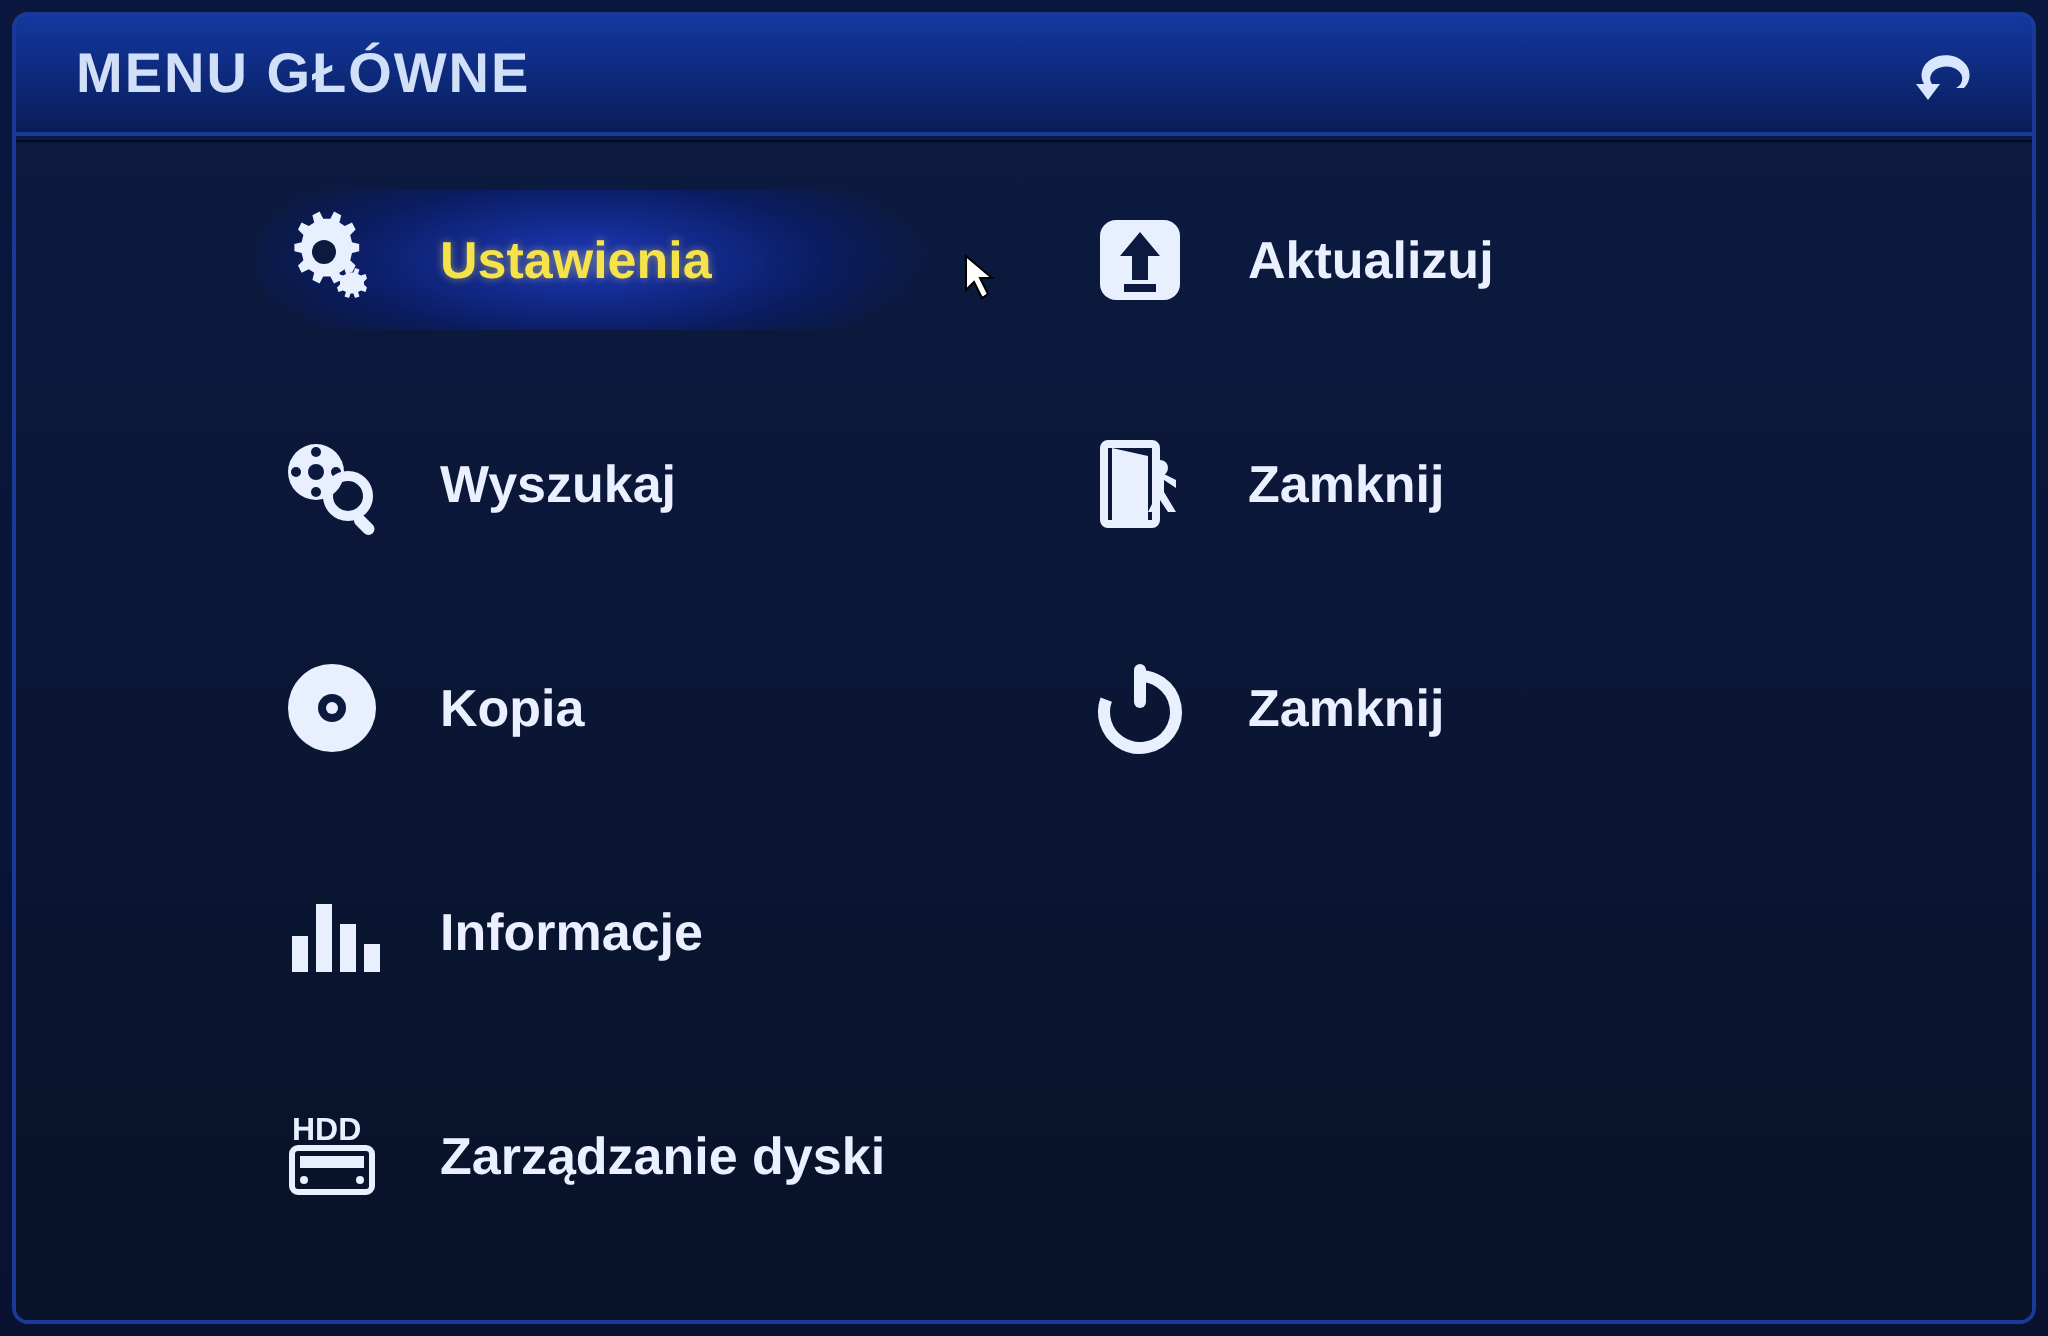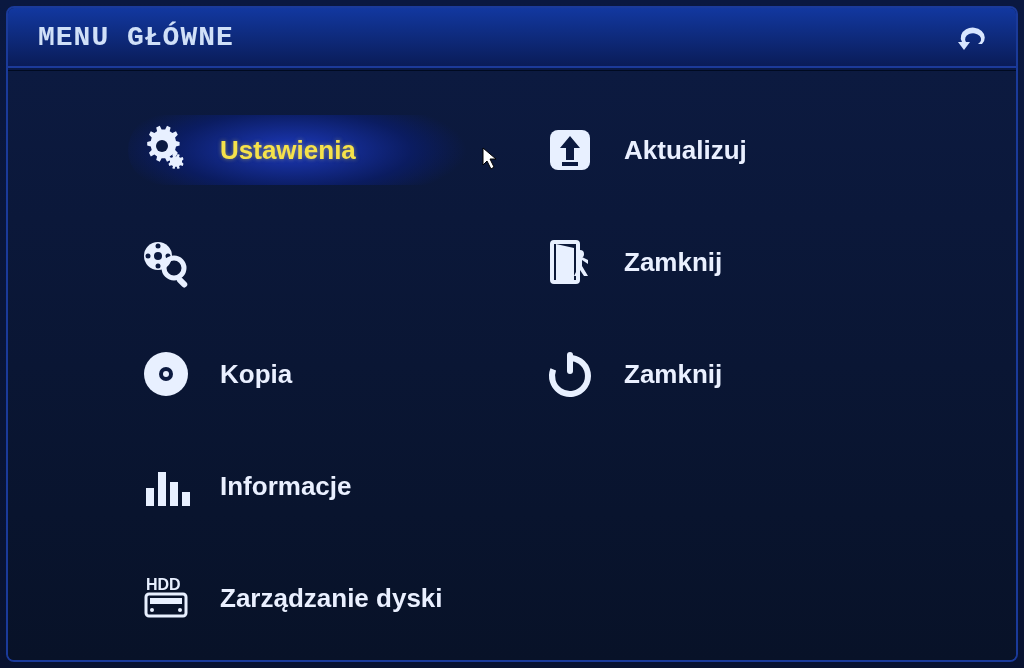--- a/index.html
+++ b/index.html
@@ -20,42 +20,41 @@
     .header {
       height: 60px;
       border-bottom: 2px solid #1c3a9a;
       display: flex;
       align-items: center;
       padding: 0 30px 0 30px;
       background: linear-gradient(180deg, #1238a0 0%, #0a1c58 100%);
       border-top-left-radius: 6px;
       border-top-right-radius: 6px;
       position: relative;
-      font-family: Liberation Mono, monospace;
     }
     .title {
       color: #d0e0f8;
       font-size: 28px;
       font-weight: bold;
       letter-spacing: 1px;
     }
     .back-btn {
       position: absolute;
       right: 24px;
       top: 12px;
       width: 40px; height: 36px;
       display: flex; align-items: center; justify-content: center;
       cursor: pointer;
     }
     .back-btn svg { width: 36px; height: 36px; }
     .body {
       position: absolute;
       top: 62px; left: 0; right: 0; bottom: 0;
       background: linear-gradient(180deg, #0c1a40 0%, #081228 100%);
-      padding: 44px 0 0 0;
+      padding: 24px 0 0 0;
       border-bottom-left-radius: 6px;
       border-bottom-right-radius: 6px;
       border-top: 1px solid #000a20;
     }
     .grid {
       display: grid;
       grid-template-columns: 1fr 1fr;
       padding: 0 120px;
       column-gap: 40px;
       row-gap: 42px;
@@ -145,20 +144,21 @@
               <circle cx="18" cy="20" r="4" fill="#0c1a40"></circle>
               <circle cx="18" cy="10" r="2.5" fill="#0c1a40"></circle>
               <circle cx="18" cy="30" r="2.5" fill="#0c1a40"></circle>
               <circle cx="8" cy="20" r="2.5" fill="#0c1a40"></circle>
               <circle cx="28" cy="20" r="2.5" fill="#0c1a40"></circle>
               <circle cx="34" cy="32" r="10" fill="none" stroke="#e8f0ff" stroke-width="5"></circle>
               <rect x="40" y="40" width="12" height="6" rx="3" transform="rotate(45 40 40)"></rect>
             </g>
           </svg>
         </span>
+        <span class="label">Wyszukaj</span>
       </div>
 
       <div class="item">
         <span class="icon">
           <svg viewBox="0 0 52 52">
             <g fill="#e8f0ff">
               <rect x="8" y="6" width="26" height="40" rx="2" fill="none" stroke="#e8f0ff" stroke-width="4"></rect>
               <path d="M12 8 L30 12 L30 44 L12 48 Z"></path>
               <circle cx="36" cy="18" r="4"></circle>
               <path d="M34 22 L34 32 L30 40 L34 40 L36 34 L40 40 L44 40 L38 30 L38 24 L44 28 L44 24 L36 20 Z"></path>

